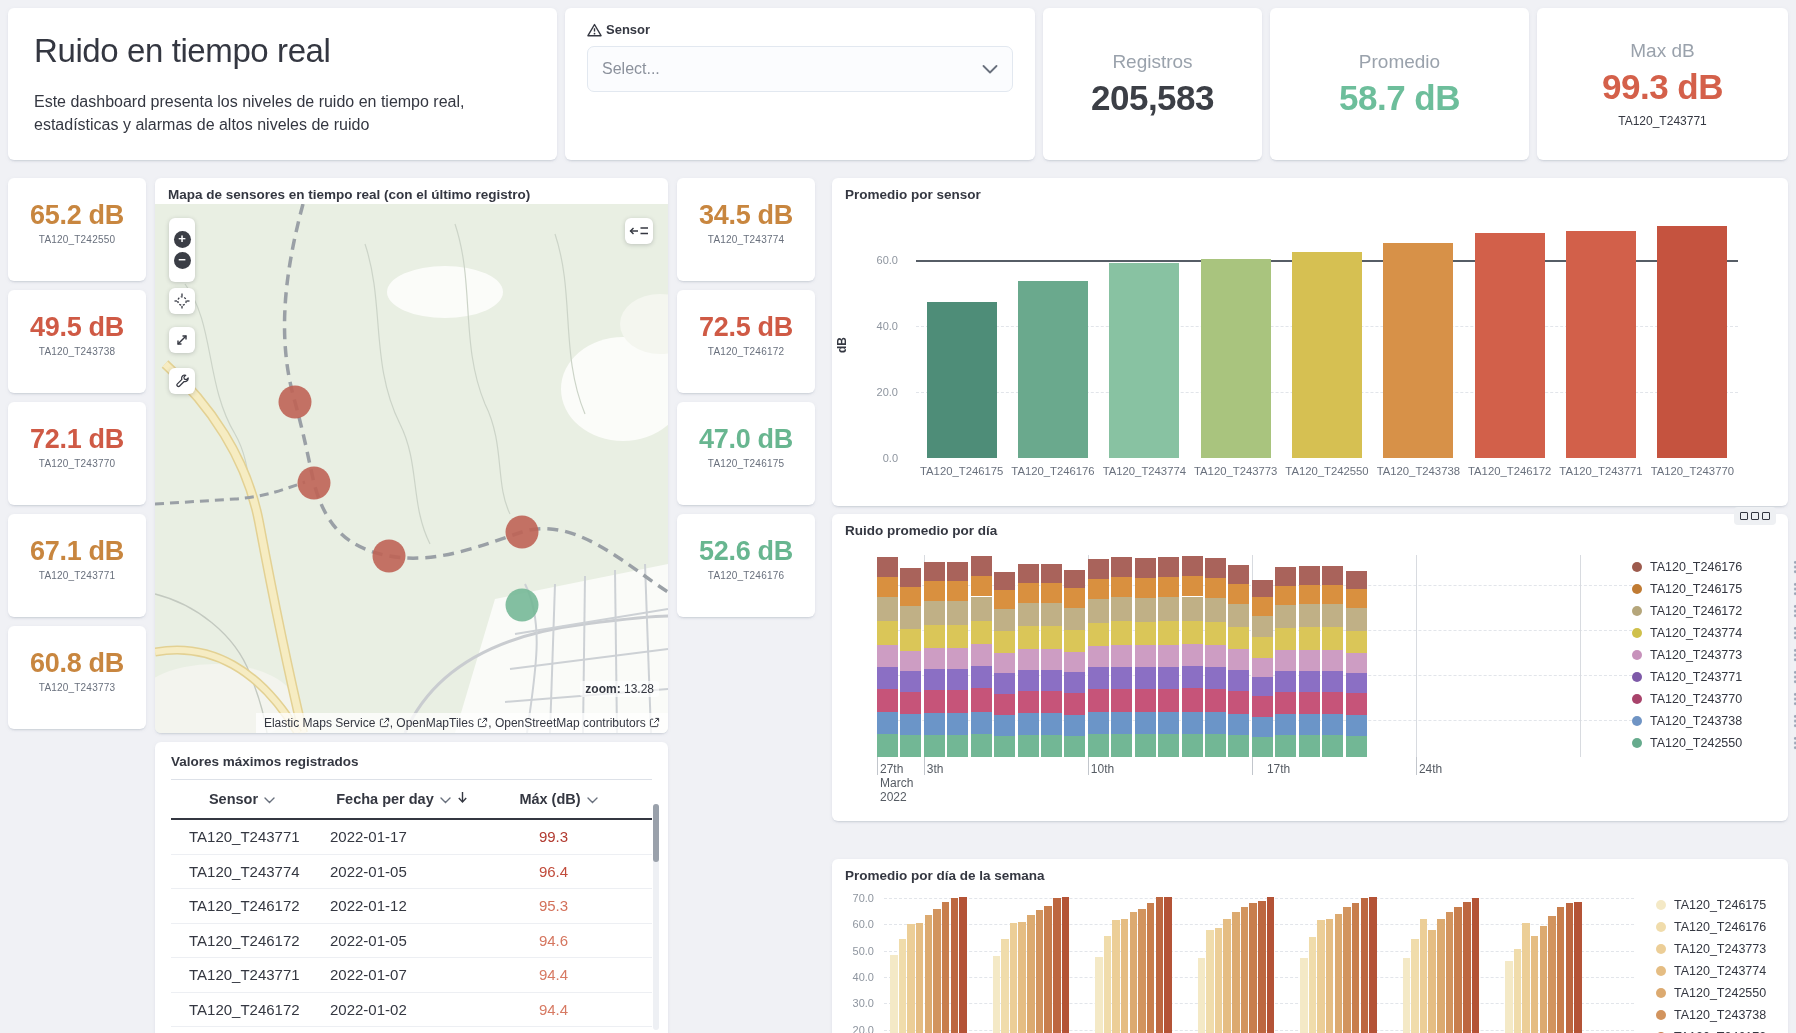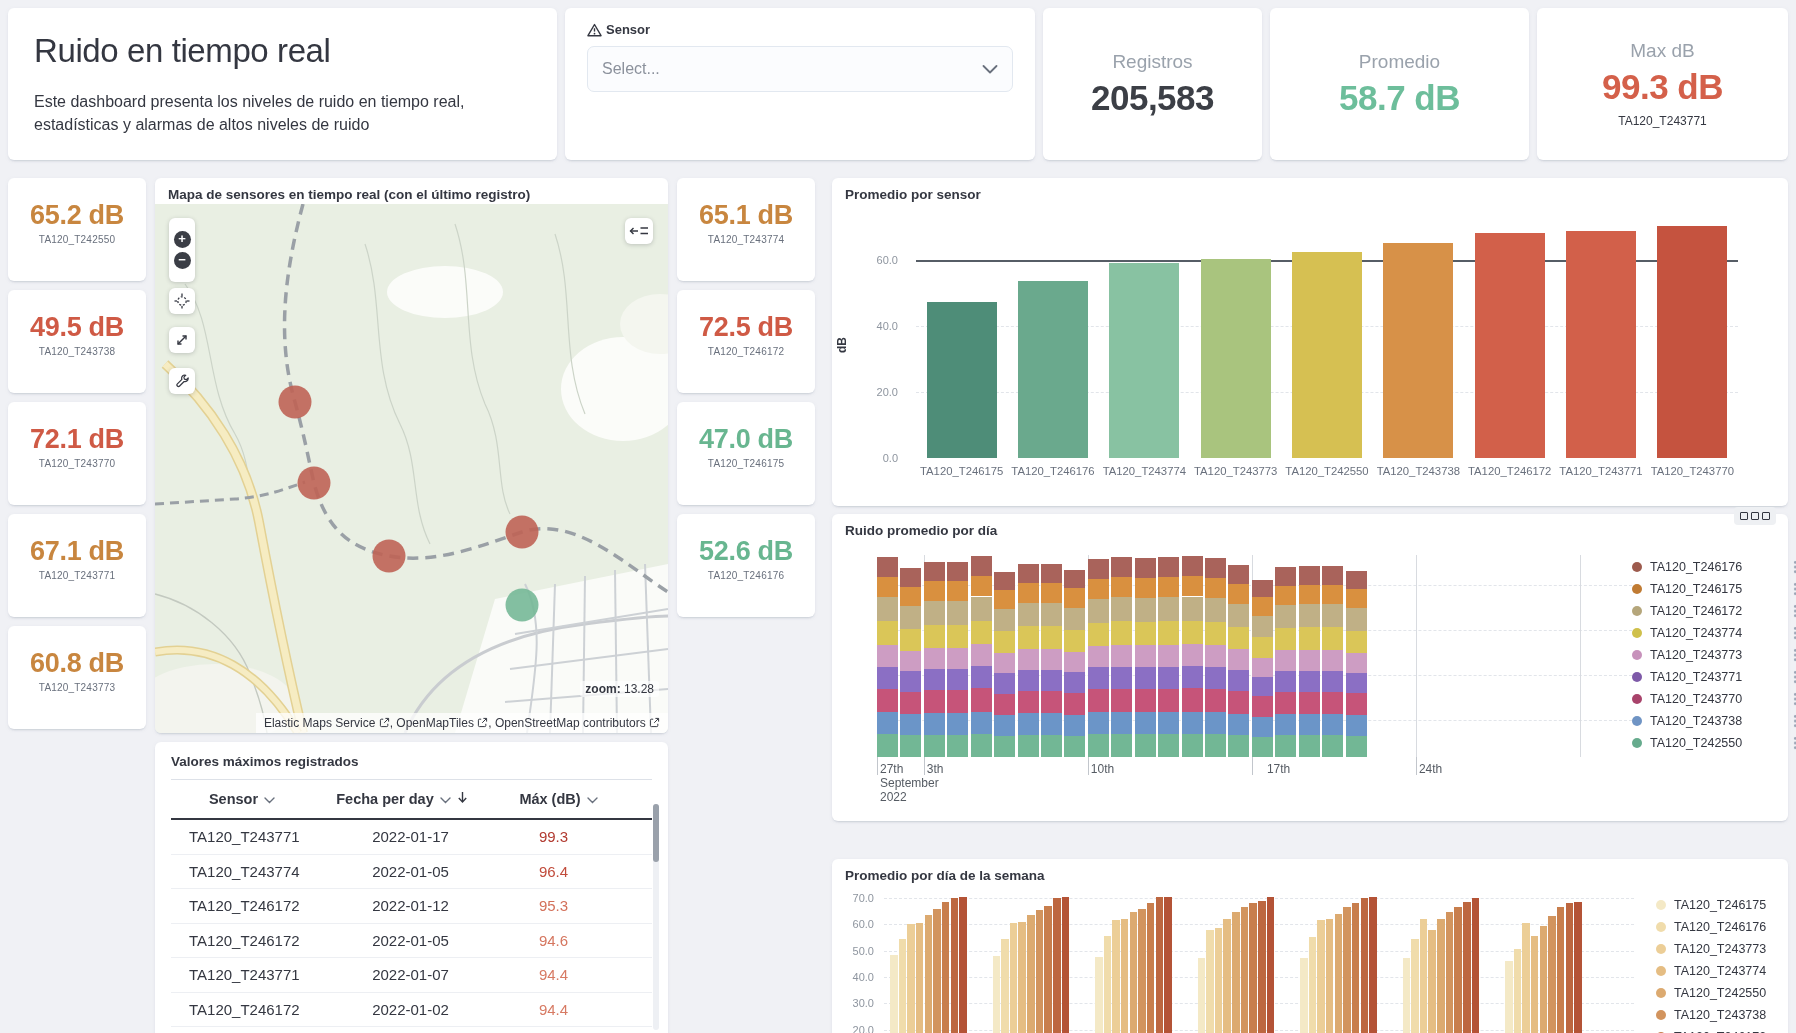--- a/index.html
+++ b/index.html
@@ -50,21 +50,21 @@
   
   #table-card{left:155px;top:742px;width:513px;height:300px;padding:12px 16px;box-sizing:border-box;}
   #table-title{font-size:13.5px;font-weight:700;}
   #max-table{margin-top:10px;border-top:1px solid #dde1e8;}
   .thead{display:grid;grid-template-columns:142px 178px 135px;align-items:center;height:38px;
     border-bottom:2px solid #343741;font-size:14.5px;font-weight:700;}
   .th{display:flex;align-items:center;justify-content:center;gap:6px;cursor:pointer;}
   .trow{display:grid;grid-template-columns:142px 178px 135px;align-items:center;height:33.5px;
     border-bottom:1px solid #edeff3;font-size:15px;}
   .td-sensor{padding-left:18px;}
-  .td-date{padding-left:17px;text-align:center;}
+  .td-date{padding-left:17px;}
   .td-max{text-align:center;padding-right:10px;}
   #table-scrollbar{position:absolute;right:9px;top:62px;width:6px;height:226px;background:#eef0f4;border-radius:3px;}
   #table-scroll-thumb{position:absolute;left:0;top:0;width:6px;height:58px;background:#9aa1ab;border-radius:3px;cursor:pointer;}
   
   .panel{position:absolute;background:#fff;border-radius:6px;
     box-shadow:0 2px 2px -1px rgba(125,135,156,.25),0 1px 5px -2px rgba(125,135,156,.25);}
   #bar-panel{left:832px;top:178px;width:956px;height:328px;}
   #stacked-panel{left:832px;top:514px;width:956px;height:307px;}
   #grouped-panel{left:832px;top:859px;width:956px;height:204px;overflow:hidden;}
   .tick-label{position:absolute;font-size:11px;color:#8e959f;text-align:right;width:38px;}
@@ -144,21 +144,21 @@
       <div class="sensor-value" style="color: rgb(200, 134, 63);">67.1 dB</div>
       <div class="sensor-id">TA120_T243771</div>
     </div>
     <div class="sensor-card" style="left: 8px; top: 626px;">
       <div class="sensor-value" style="color: rgb(200, 134, 63);">60.8 dB</div>
       <div class="sensor-id">TA120_T243773</div>
     </div>
   </div>
 <div id="mid-sensor-column">
     <div class="sensor-card" style="left: 677px; top: 178px;">
-      <div class="sensor-value" style="color: rgb(200, 134, 63);">65.1 dB</div>
+      <div class="sensor-value" style="color: rgb(200, 134, 63);">34.5 dB</div>
       <div class="sensor-id">TA120_T243774</div>
     </div>
     <div class="sensor-card" style="left: 677px; top: 290px;">
       <div class="sensor-value" style="color: rgb(207, 90, 69);">72.5 dB</div>
       <div class="sensor-id">TA120_T246172</div>
     </div>
     <div class="sensor-card" style="left: 677px; top: 402px;">
       <div class="sensor-value" style="color: rgb(104, 182, 144);">47.0 dB</div>
       <div class="sensor-id">TA120_T246175</div>
     </div>
@@ -557,21 +557,21 @@
       <div style="position: absolute; width: 21px; left: 513.6px; top: 179.35px; height: 21.5703px; background: rgb(198, 84, 121);"></div>
       <div style="position: absolute; width: 21px; left: 513.6px; top: 158.84px; height: 20.5095px; background: rgb(139, 111, 196);"></div>
       <div style="position: absolute; width: 21px; left: 513.6px; top: 138.684px; height: 20.1559px; background: rgb(205, 157, 195);"></div>
       <div style="position: absolute; width: 21px; left: 513.6px; top: 116.76px; height: 21.924px; background: rgb(218, 198, 88);"></div>
       <div style="position: absolute; width: 21px; left: 513.6px; top: 94.4829px; height: 22.2776px; background: rgb(192, 176, 134);"></div>
       <div style="position: absolute; width: 21px; left: 513.6px; top: 75.3878px; height: 19.0951px; background: rgb(217, 144, 63);"></div>
       <div style="position: absolute; width: 21px; left: 513.6px; top: 57px; height: 18.3878px; background: rgb(169, 99, 91);"></div>
       <div style="position: absolute; width: 1px; height: 18px; background: rgb(194, 198, 204); left: 45px; top: 243px;"></div>
       <div class="xtick" style="left: 48px; top: 248px;">
         <div>27th</div>
-        <div>September</div>
+        <div>March</div>
         <div>2022</div>
       </div>
       <div style="position: absolute; width: 1px; height: 18px; background: rgb(194, 198, 204); left: 91.86px; top: 243px;"></div>
       <div class="xtick" style="left: 94.86px; top: 248px;">
         <div>3th</div>
       </div>
       <div style="position: absolute; width: 1px; height: 18px; background: rgb(194, 198, 204); left: 255.87px; top: 243px;"></div>
       <div class="xtick" style="left: 258.87px; top: 248px;">
         <div>10th</div>
       </div>

